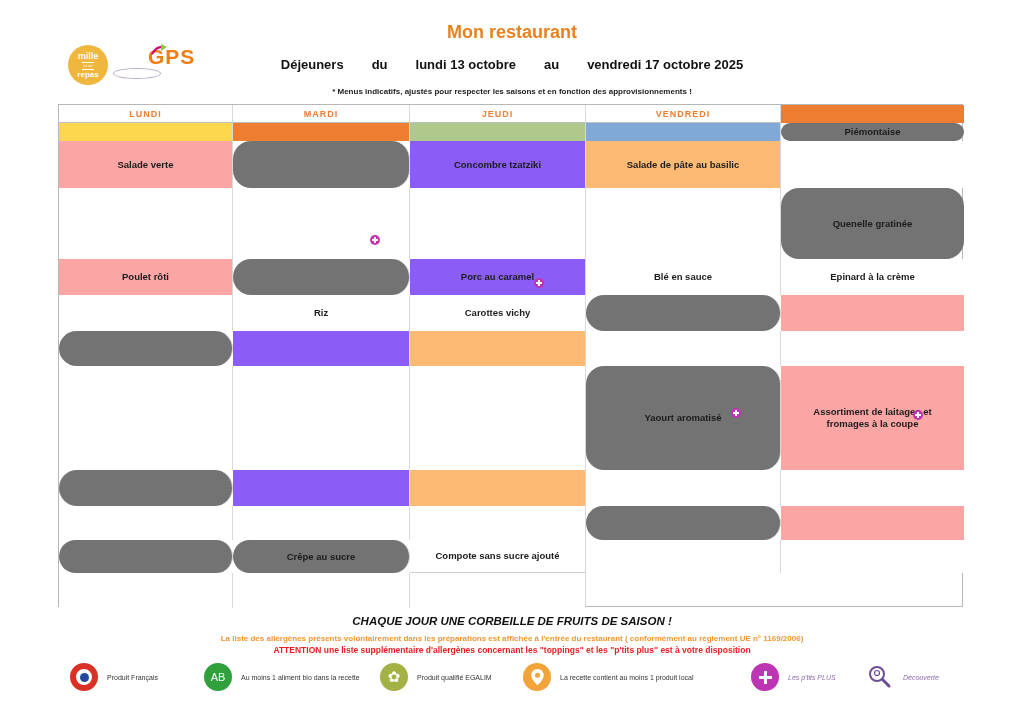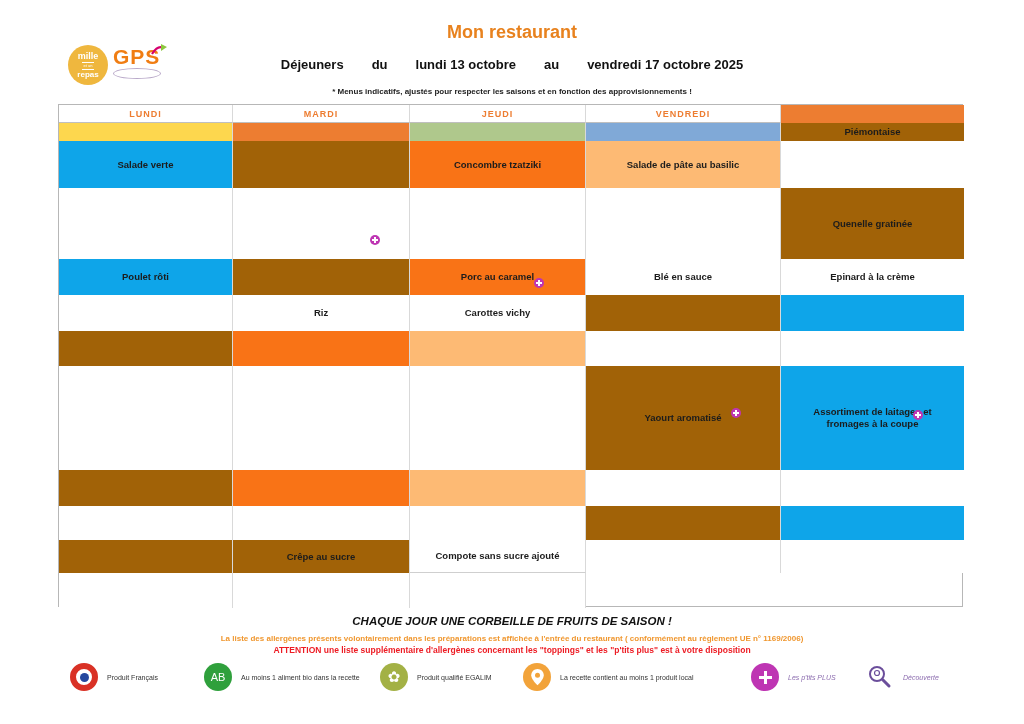--- a/index.html
+++ b/index.html
@@ -7,42 +7,42 @@
   .page { position:relative; width:1024px; height:724px; background:#fff; overflow:hidden; }
 
   
   .logo-mille { position:absolute; left:68px; top:45px; width:40px; height:40px; border-radius:50%;
     background:#EFB73E; color:#fff; display:flex; flex-direction:column; align-items:center; justify-content:center;
     line-height:1; }
   .logo-mille .t { font-size:9px; font-weight:bold; }
   .logo-mille .m { font-size:4px; border-top:1px solid #fff; border-bottom:1px solid #fff; padding:1px 2px; margin:1px 0; }
   .logo-mille .b { font-size:8px; font-weight:bold; }
   .logo-gps { position:absolute; left:113px; top:47px; }
-  .logo-gps .gps-word { font-size:21px; font-weight:bold; color:#F07D13; letter-spacing:1px; line-height:20px; }
+  .logo-gps .gps-word { font-size:21px; font-weight:bold; color:#F07D13; letter-spacing:1px; line-height:20px;margin-left:35px; }
   .gps-arrow { position:absolute; left:37px; top:-4px; }
   .gps-oval { width:48px; height:11px; border:1px solid #b9a9c9; border-radius:50%; margin-top:1px;
     font-size:4px; color:#998; text-align:center; line-height:9px; overflow:hidden; }
 
   .page-title { position:absolute; left:0; right:0; top:22px; text-align:center;
     font-size:18px; font-weight:bold; color:#E8821E; }
   .date-line { position:absolute; left:0; right:0; top:57px; display:flex; justify-content:center; gap:28px;
     font-size:13px; font-weight:bold; color:#111; }
   .note-line { position:absolute; left:0; right:0; top:87px; text-align:center; font-size:8px; font-weight:bold; color:#222; }
 
   
   .menu-table { position:absolute; left:58px; top:104px; width:905px; height:503px;
     display:grid; grid-template-columns:174px 177px 176px 195px 183px;
     grid-template-rows:18px 18px 47px 71px 36px 36px 35px 104px 36px 34px 33px 35px;
     border:1px solid #b7b7b7; }
   .cell { border-right:1px solid #d9d9d9; display:flex; align-items:center; justify-content:center;
     text-align:center; font-size:9.5px; font-weight:bold; color:#1c1c1c; padding:0 10px; line-height:12px; }
   .cell:nth-child(5n) { border-right:none; }
   .day { color:#ED7D31; font-size:9px; letter-spacing:1px; border-bottom:1px solid #bfbfbf; }
   .bar-o { background:#ED7D31; } .bar-y { background:#FDD74E; } .bar-g { background:#AFC88C; } .bar-b { background:#80A9D7; }
-  .c-peach { background:#a16207; } .c-cream { background:#0ea5e9; } .c-green { background:#f97316; }
+  .c-peach { background:#737373;border-radius:18px; } .c-cream { background:#fca5a5; } .c-green { background:#8b5cf6; }
   .c-blue { background:#fdba74; } .c-white { background:#fff; }
   .compote { border-bottom:1px solid #cfcfcf; }
 
   .marker { position:absolute; width:10px; height:10px; border-radius:50%;
     background:linear-gradient(#fff,#fff) center/6px 2px no-repeat,
                linear-gradient(#fff,#fff) center/2px 6px no-repeat, #BE35B3; }
 
   
   .fruits-line { position:absolute; left:0; right:0; top:615px; text-align:center;
     font-size:11.5px; font-weight:bold; font-style:italic; color:#111; }

